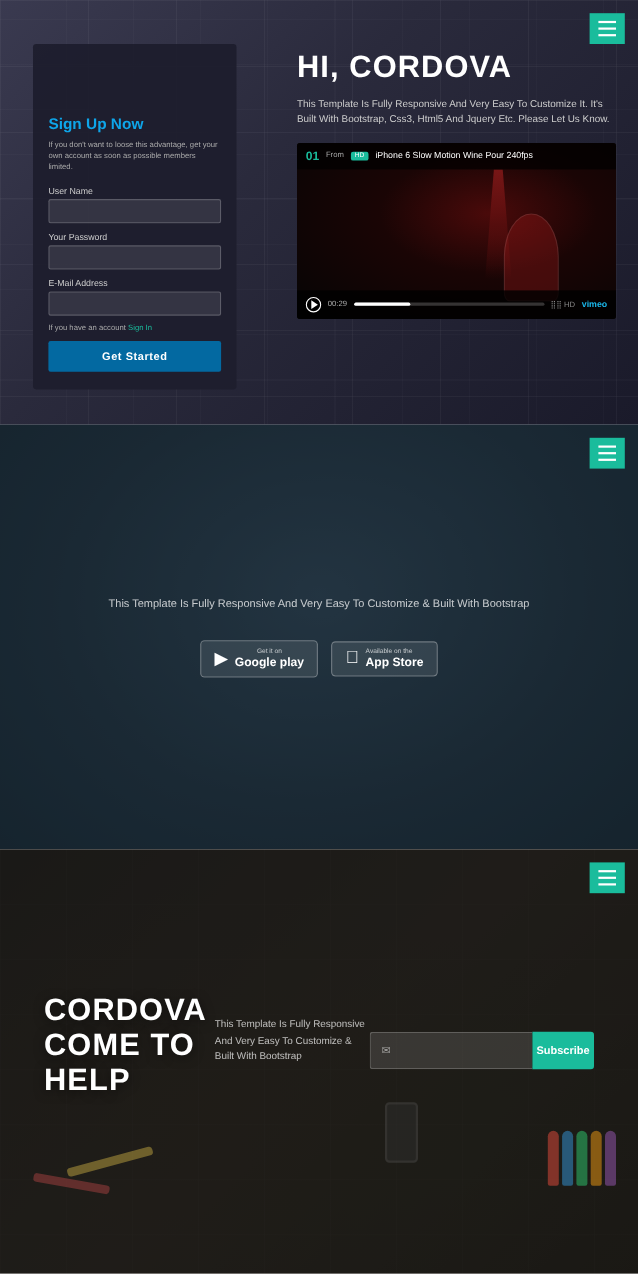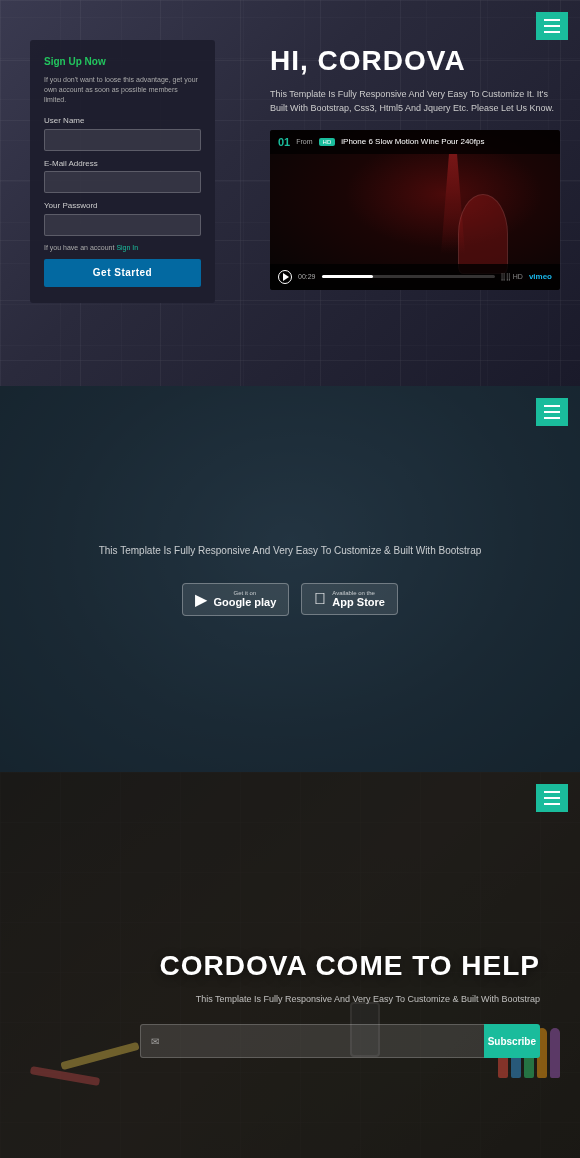--- a/index.html
+++ b/index.html
@@ -63,24 +63,25 @@
       position: absolute;
       left: 30px;
       top: 40px;
       width: 185px;
       background: rgba(30,30,45,0.95);
       border-radius: 3px;
       padding: 16px 14px;
       z-index: 5;
     }
     .signup-card h2 {
-      color: #22c55e;
-      font-size: 10px;
+      color: #0ea5e9;
+      font-size: 14px;
       font-weight: bold;
       margin-bottom: 8px;
+      margin-top: 48px;
     }
     .signup-card p {
       color: #aaa;
       font-size: 7px;
       line-height: 1.4;
       margin-bottom: 12px;
     }
     .form-group {
       margin-bottom: 8px;
     }
@@ -452,22 +453,21 @@
       height: 2px;
       background: white;
     }
     .section3-content {
       position: absolute;
       left: 0;
       right: 0;
       bottom: 60px;
       top: 80px;
       display: flex;
-      flex-direction: column;
-      align-items: flex-end;
+      align-items: center;
       justify-content: flex-end;
       padding: 0 40px 40px 40px;
     }
     .section3-content h1 {
       color: white;
       font-size: 28px;
       font-weight: 900;
       text-transform: uppercase;
       letter-spacing: 1px;
       margin-bottom: 10px;
@@ -577,26 +577,26 @@
   </div>
 
   <div class="signup-card">
     <h2>Sign Up Now</h2>
     <p>If you don't want to loose this advantage, get your own account as soon as possible members limited.</p>
     <div class="form-group">
       <label>User Name</label>
       <input type="text" style="">
     </div>
     <div class="form-group">
+      <label>Your Password</label>
+      <input type="password" style="">
+    </div>
+    <div class="form-group">
       <label>E-Mail Address</label>
       <input type="email" style="">
-    </div>
-    <div class="form-group">
-      <label>Your Password</label>
-      <input type="password" style="">
     </div>
     <span class="signin-link">
       <span>If you have an account</span>
       <a href="#">Sign In</a>
     </span>
     <button class="btn-get-started">Get Started</button>
   </div>
 
   <div class="section1-right">
     <h1>HI, CORDOVA</h1>

